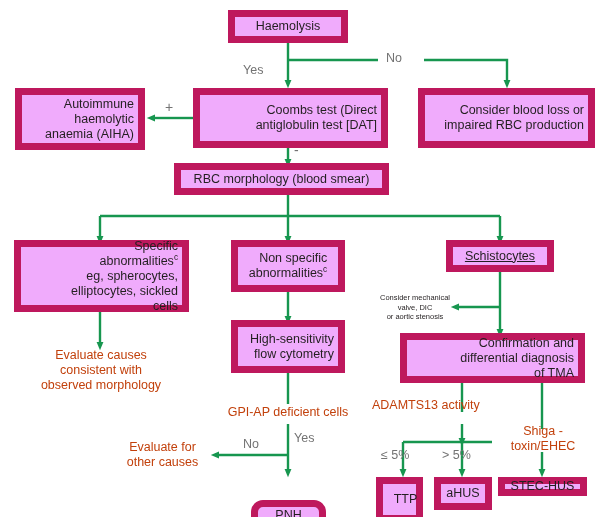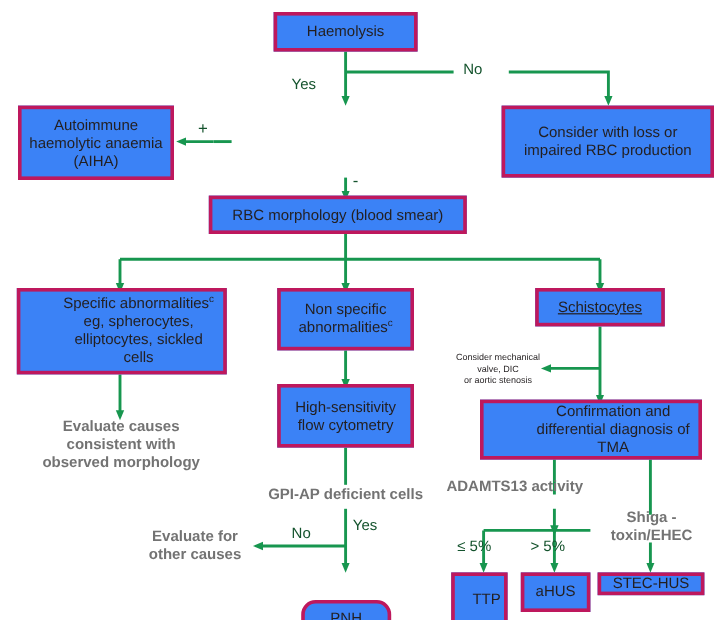--- a/index.html
+++ b/index.html
@@ -8,43 +8,42 @@
     width:602px;height:517px;
     background:#ffffff;
     font-family:"Liberation Sans", sans-serif;
     color:#231f20;
     overflow:hidden;
   }
   #wires{position:absolute;left:0;top:0;width:602px;height:517px;pointer-events:none;}
   .node{
     position:absolute;
     box-sizing:border-box;
-    border:3px solid #be185d;
-    background:#3b82f6;
+    border:7px solid #be185d;
+    background:#f0abfc;
     display:flex;align-items:center;justify-content:center;
-    text-align:center;
+    text-align:right;
     font-size:12.5px;
     line-height:15px;
     color:#231f20;
     padding:2px 4px;
   }
   .freetext{
     position:absolute;
     text-align:center;
     font-size:12.5px;
     line-height:15px;
-    color:#737373;
+    color:#c2410c;
     white-space:pre-line;
-    font-weight:bold;
   }
   .edgelabel{
     position:absolute;
     font-size:12.5px;
     line-height:14px;
-    color:#14532d;
+    color:#737373;
     white-space:pre-line;
     text-align:right;
   }
   .tiny{
     position:absolute;
     font-size:7.5px;
     line-height:9.5px;
     text-align:center;
     color:#231f20;
     white-space:pre-line;
@@ -101,23 +100,27 @@
 
       <path d="M542,383 L542,429"></path>
       <path d="M542,452 L542,473" marker-end="url(#ah)"></path>
     </g>
   </svg>
 
   <div class="node" style="left:228px;top:10px;width:120px;height:33px;">
     <span>Haemolysis</span>
   </div>
 
+  <div class="node" style="left:193px;top:88px;width:195px;height:60px;">
+    <span>Coombs test
+(Direct antiglobulin test [DAT]</span>
+  </div>
 
   <div class="node" style="left:418px;top:88px;width:177px;height:60px;">
-    <span>Consider with loss or
+    <span>Consider blood loss or
 impaired RBC production</span>
   </div>
 
   <div class="node" style="left:15px;top:88px;width:130px;height:62px;">
     <span>Autoimmune
 haemolytic
 anaemia (AIHA)</span>
   </div>
 
   <div class="node" style="left:174px;top:163px;width:215px;height:32px;">

